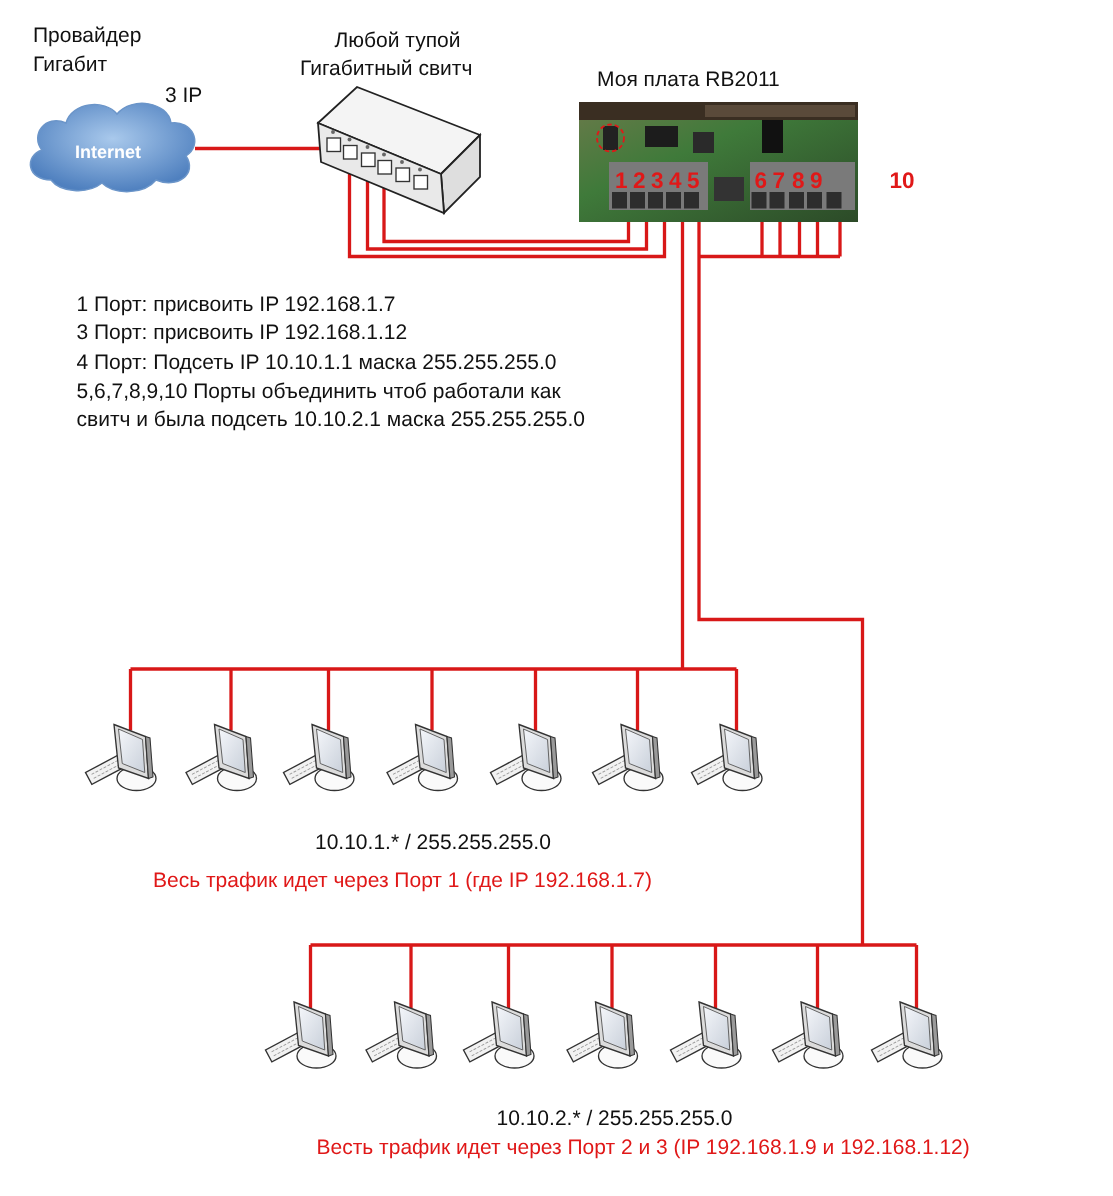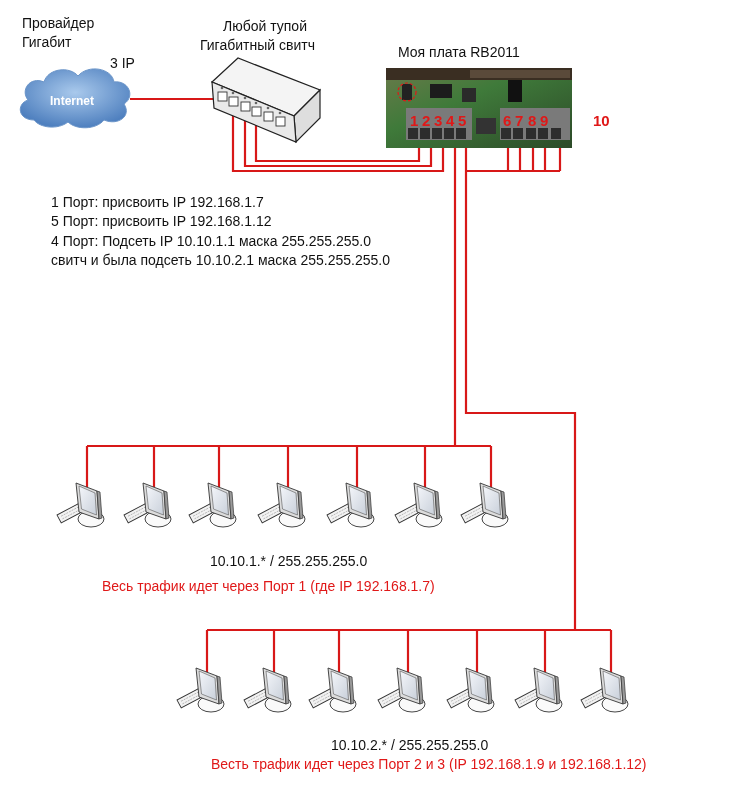--- a/index.html
+++ b/index.html
@@ -196,22 +196,23 @@
     <div class="board-label" style="left: 458px; top: 112px;">5</div>
     <div class="board-label" style="left: 503px; top: 112px;">6</div>
     <div class="board-label" style="left: 515px; top: 112px;">7</div>
     <div class="board-label" style="left: 528px; top: 112px;">8</div>
     <div class="board-label" style="left: 540px; top: 112px;">9</div>
     <div class="board-label" style="left: 553px; top: 112px; margin-left: 40px;">10</div>
   </div>
 
 <div class="notes">
   <div>1 Порт: присвоить IP 192.168.1.7</div>
-  <div>5 Порт: присвоить IP 192.168.1.12</div>
+  <div>3 Порт: присвоить IP 192.168.1.12</div>
   <div>4 Порт: Подсеть IP 10.10.1.1 маска 255.255.255.0</div>
+  <div>5,6,7,8,9,10 Порты объединить чтоб работали как</div>
   <div>свитч и была подсеть 10.10.2.1 маска 255.255.255.0</div>
 </div>
 
 <div class="lbl" style="left:210px;top:553px;text-align:center;">10.10.1.* / 255.255.255.0</div>
 <div class="lbl red" style="left:102px;top:578px;">Весь трафик идет через Порт 1 (где IP 192.168.1.7)</div>
 
 <div class="lbl" style="left:331px;top:737px;">10.10.2.* / 255.255.255.0</div>
 <div class="lbl red" style="left:211px;top:756px;">Весть трафик идет через Порт 2 и 3 (IP 192.168.1.9 и 192.168.1.12)</div>
 
 </body></html>

